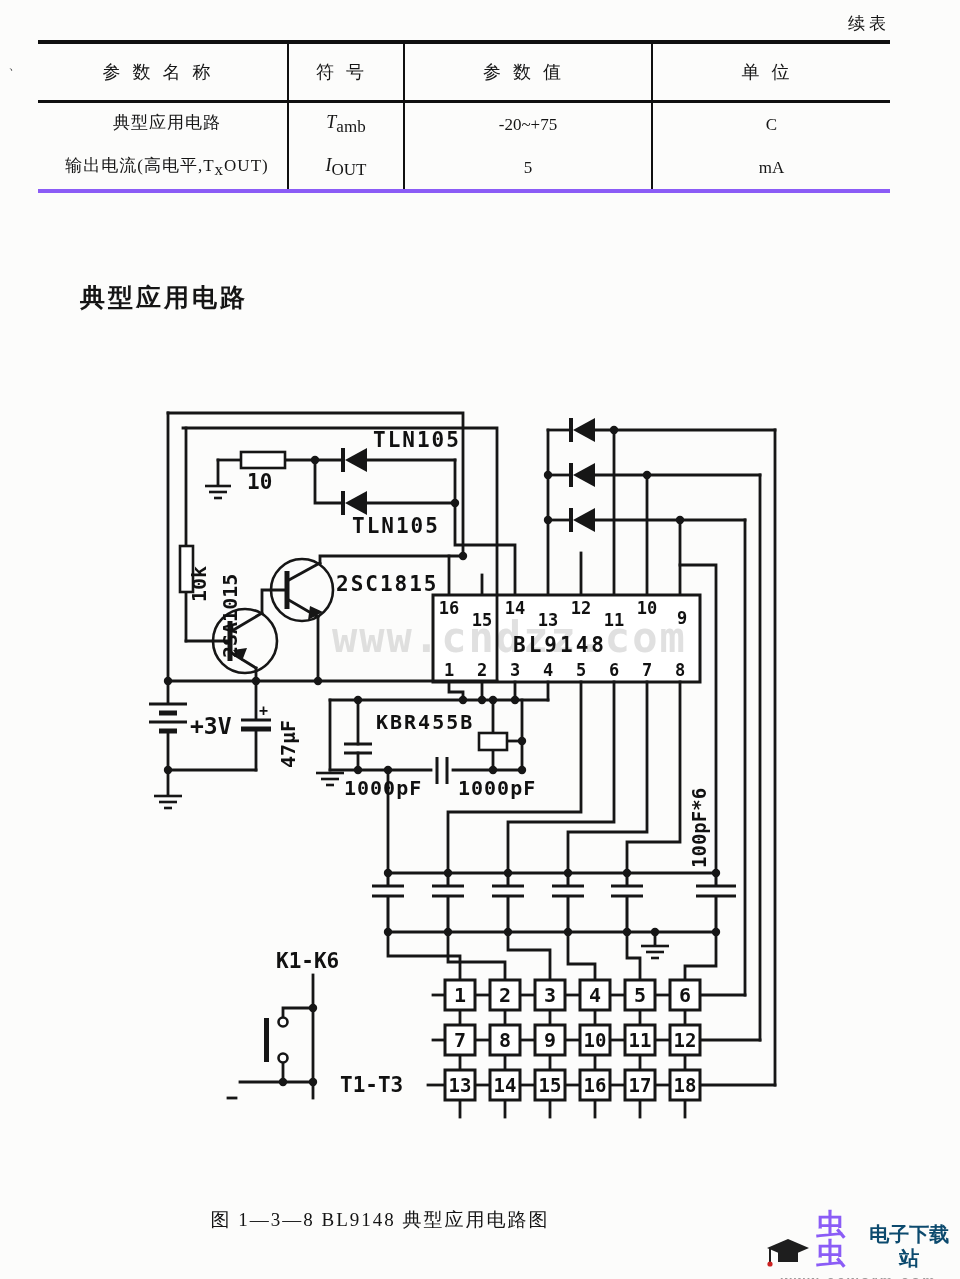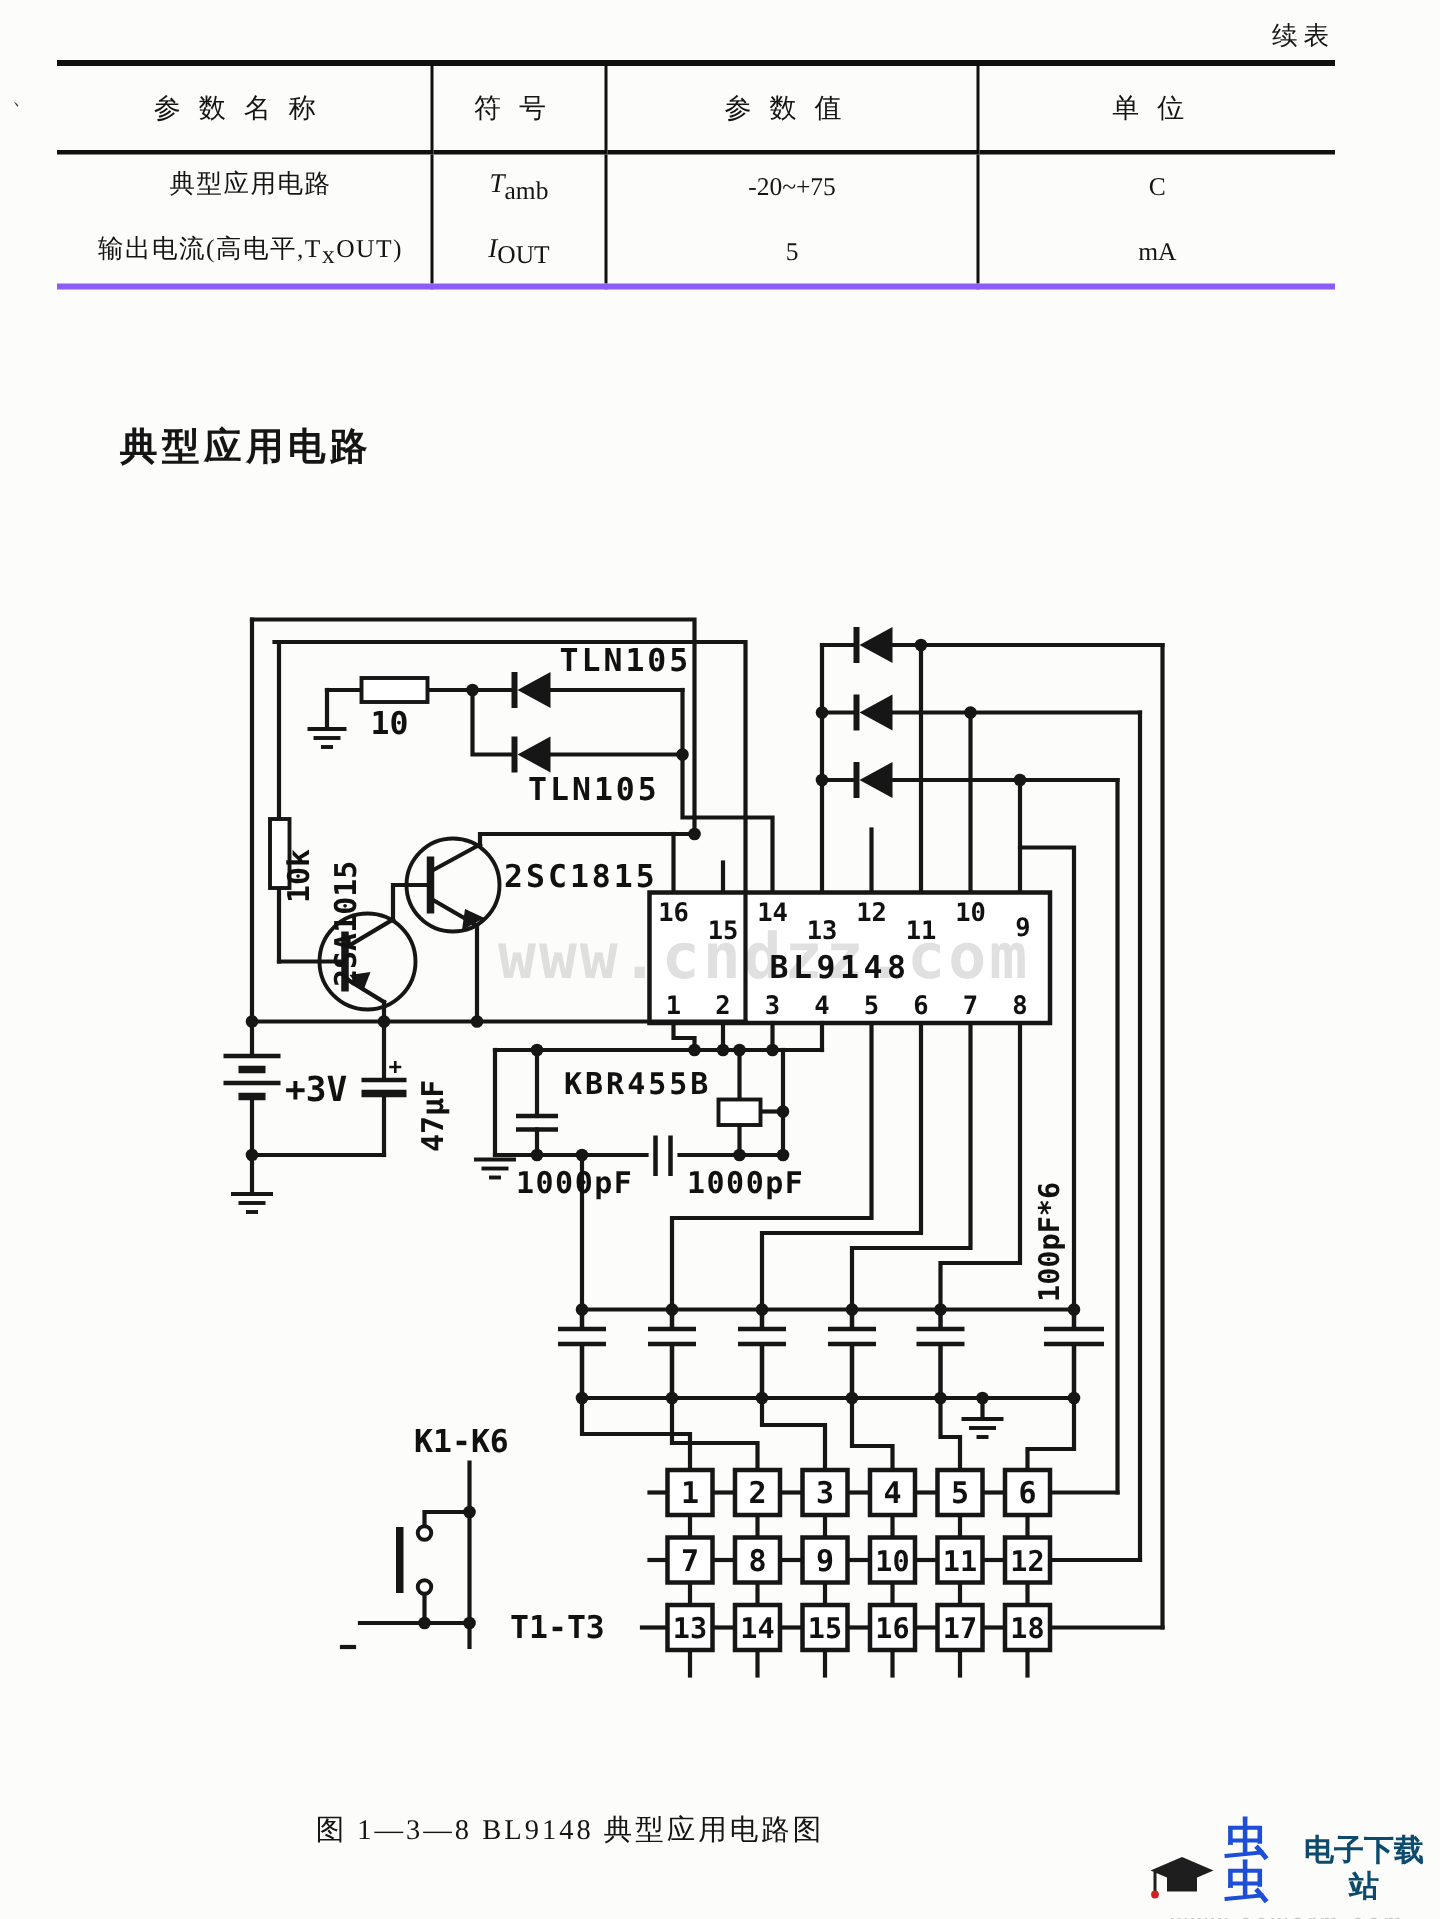--- a/index.html
+++ b/index.html
@@ -22,22 +22,22 @@
   .heading{position:absolute;left:80px;top:281px;font-size:25px;font-weight:bold;
        letter-spacing:3px;font-family:"Liberation Sans",sans-serif;}
 
   .circuit{position:absolute;left:0;top:380px;width:960px;height:810px;}
   .caption{position:absolute;left:0;top:1207px;width:760px;text-align:center;
        font-size:19px;letter-spacing:2px;}
 
   
   .brand{position:absolute;right:6px;top:1212px;width:190px;text-align:center;}
   .brand-row{display:flex;align-items:flex-end;justify-content:center;}
-  .brand-cc{color:#1d4ed8;font-weight:bold;font-size:29px;line-height:1;
-       font-family:Liberation Sans, sans-serif;letter-spacing:2px;}
+  .brand-cc{color:#8b5cf6;font-weight:bold;font-size:29px;line-height:1;
+       font-family:Liberation Mono, monospace;letter-spacing:2px;}
   .brand-site{color:#0c4a6e;font-weight:bold;font-size:20px;line-height:1.2;margin-left:5px;
        font-family:"Liberation Sans",sans-serif;}
   .brand-url{color:#9a9a9a;font-weight:bold;font-size:14px;letter-spacing:2.5px;margin-top:3px;
        font-family:"Liberation Sans",sans-serif;}
   .capicon{position:relative;top:6px;margin-right:-6px;}
 </style>
 </head>
 <body>
 
 <div class="margin-mark">、</div>

